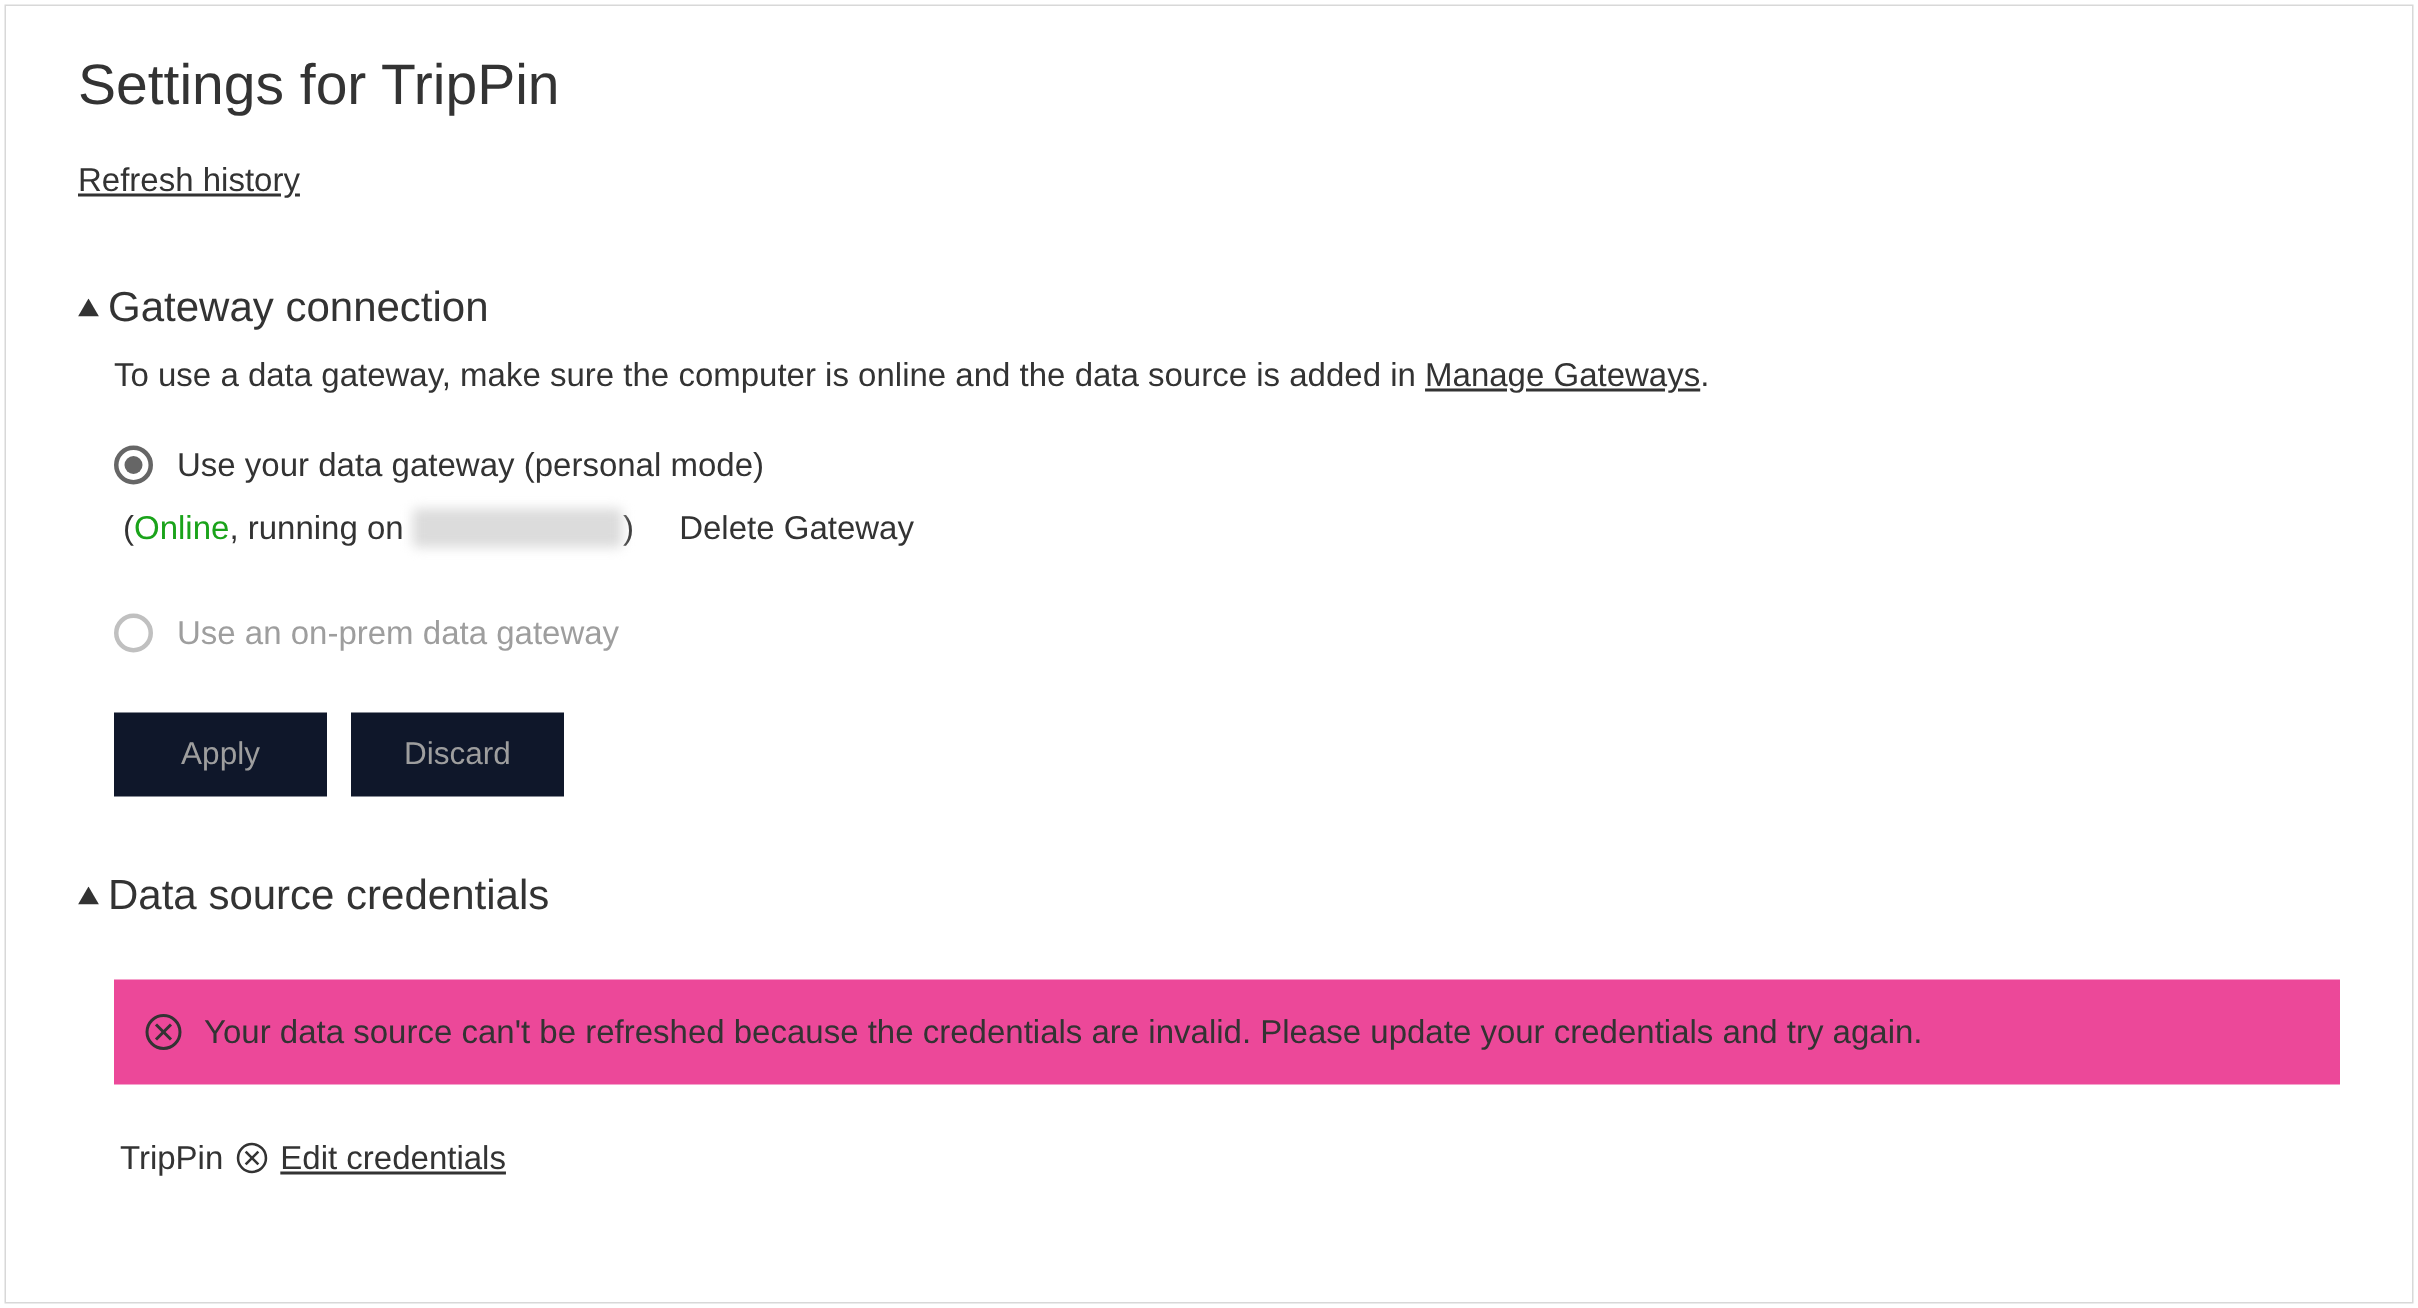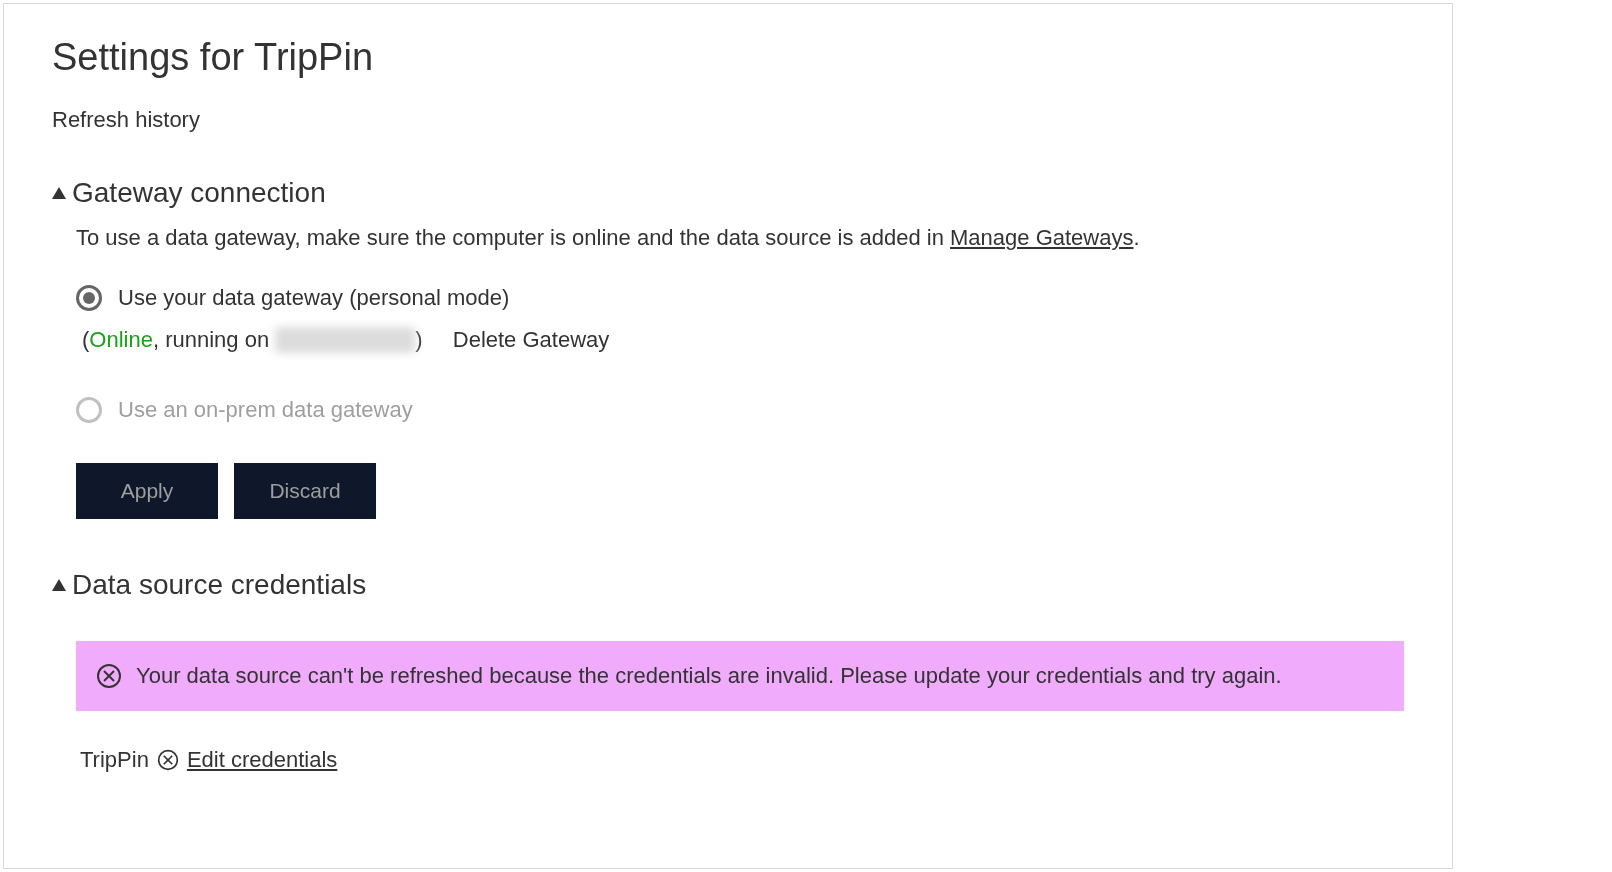--- a/index.html
+++ b/index.html
@@ -10,38 +10,39 @@
   body {
     font-family: "Segoe UI", "Segoe UI Light", Arial, sans-serif;
     background: #ffffff;
     color: #333333;
     width: 1612px;
     height: 872px;
     overflow: hidden;
   }
   .panel {
     border: 1px solid #d8d8d8;
-    width: 1450px;
+    width: 1606px;
     height: 866px;
     margin: 3px;
     padding: 24px 48px 0 48px;
   }
   .page-title {
     font-size: 38px;
     font-weight: 300;
     color: #333333;
     margin-top: 8px;
     margin-bottom: 28px;
   }
   .refresh-link {
     font-size: 22px;
     color: #333333;
+    text-decoration: underline;
     cursor: pointer;
     display: inline-block;
-    margin-bottom: 44px;
+    margin-bottom: 56px;
   }
   .section {
     margin-bottom: 50px;
   }
   .section-header {
     display: flex;
     align-items: center;
     gap: 6px;
     margin-bottom: 16px;
     cursor: pointer;
@@ -137,21 +138,21 @@
     min-width: 142px;
     height: 56px;
     background: #0f172a;
     border: none;
     font-size: 21px;
     color: #9e9e9e;
     cursor: default;
     font-family: inherit;
   }
   .alert-box {
-    background: #f0abfc;
+    background: #ec4899;
     padding: 22px 20px;
     display: flex;
     align-items: center;
     gap: 14px;
     margin-bottom: 36px;
     margin-top: 40px;
   }
   .alert-icon {
     flex-shrink: 0;
   }

